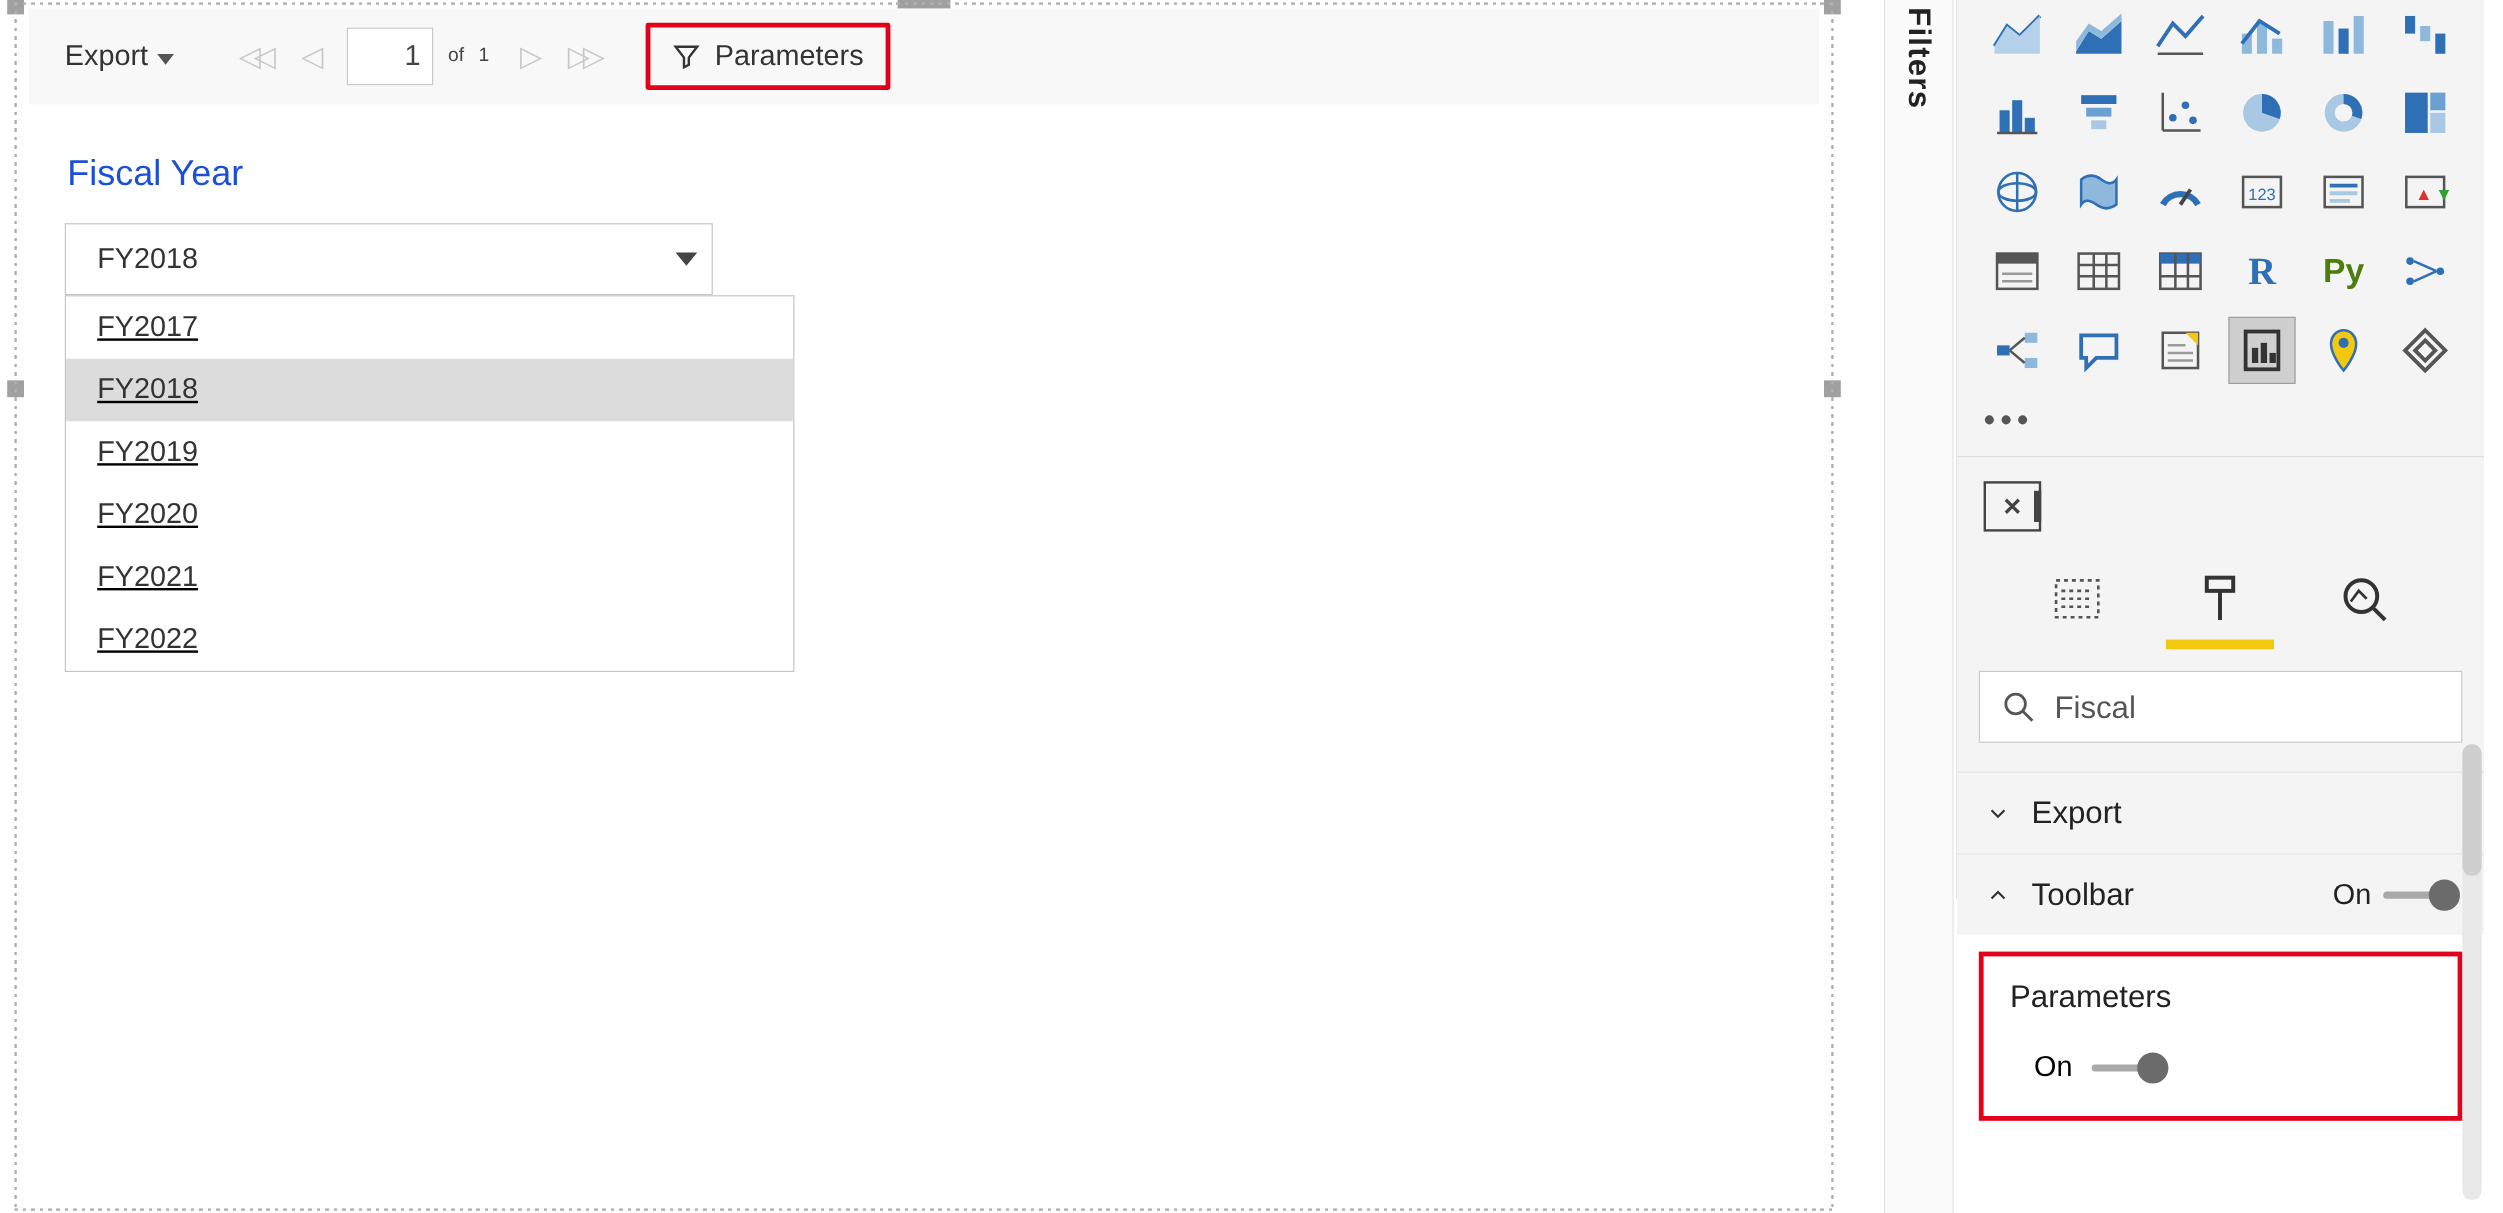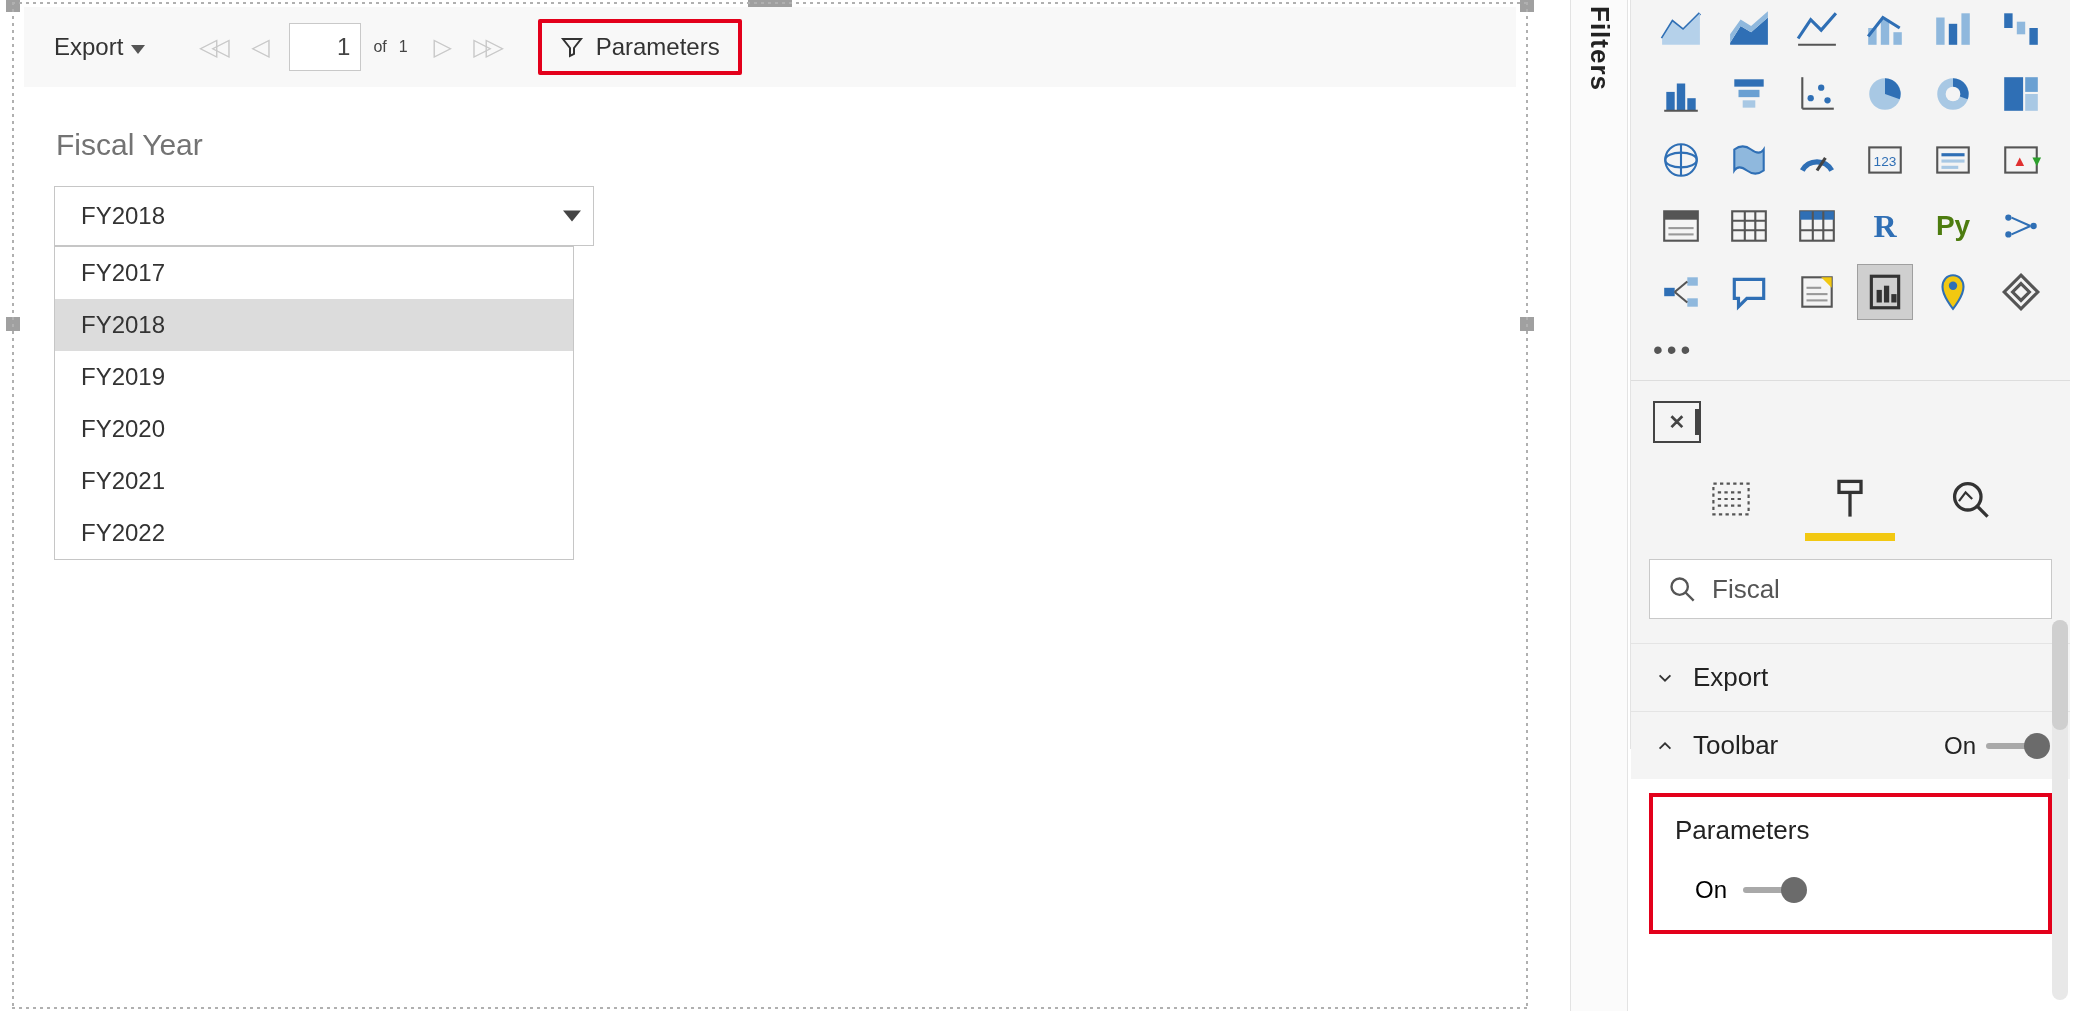--- a/index.html
+++ b/index.html
@@ -105,21 +105,21 @@
   .report-body {
     position:absolute;
     left:12px; right:12px;
     top:86px; bottom:4px;
     background:#fff;
   }
   .section-title {
     position:absolute;
     left: 32px; top: 40px;
     font-size: 30px;
-    color:#737373;
+    color:#1d4ed8;
   }
   .dropdown {
     position:absolute;
     left: 30px; top: 98px;
     width: 540px;
     height: 60px;
     border:1px solid #c6c6c6;
     display:flex; align-items:center;
     padding: 0 26px;
     font-size: 24px;
@@ -130,23 +130,24 @@
     position:absolute; right:12px; top:50%;
     transform: translateY(-50%);
     width:0;height:0;
     border-left:9px solid transparent;
     border-right:9px solid transparent;
     border-top:11px solid #444;
   }
   .dropdown-list {
     position:absolute;
     left: 30px; top: 158px;
-    width: 520px;
+    width: 608px;
     border: 1px solid #c6c6c6;
     background:#fff;
+    text-decoration:underline;
   }
   .dropdown-list .opt {
     height: 52px;
     display:flex; align-items:center;
     padding: 0 26px;
     font-size: 24px;
     color:#333;
   }
   .dropdown-list .opt.sel { background:#dcdcdc; }
   

